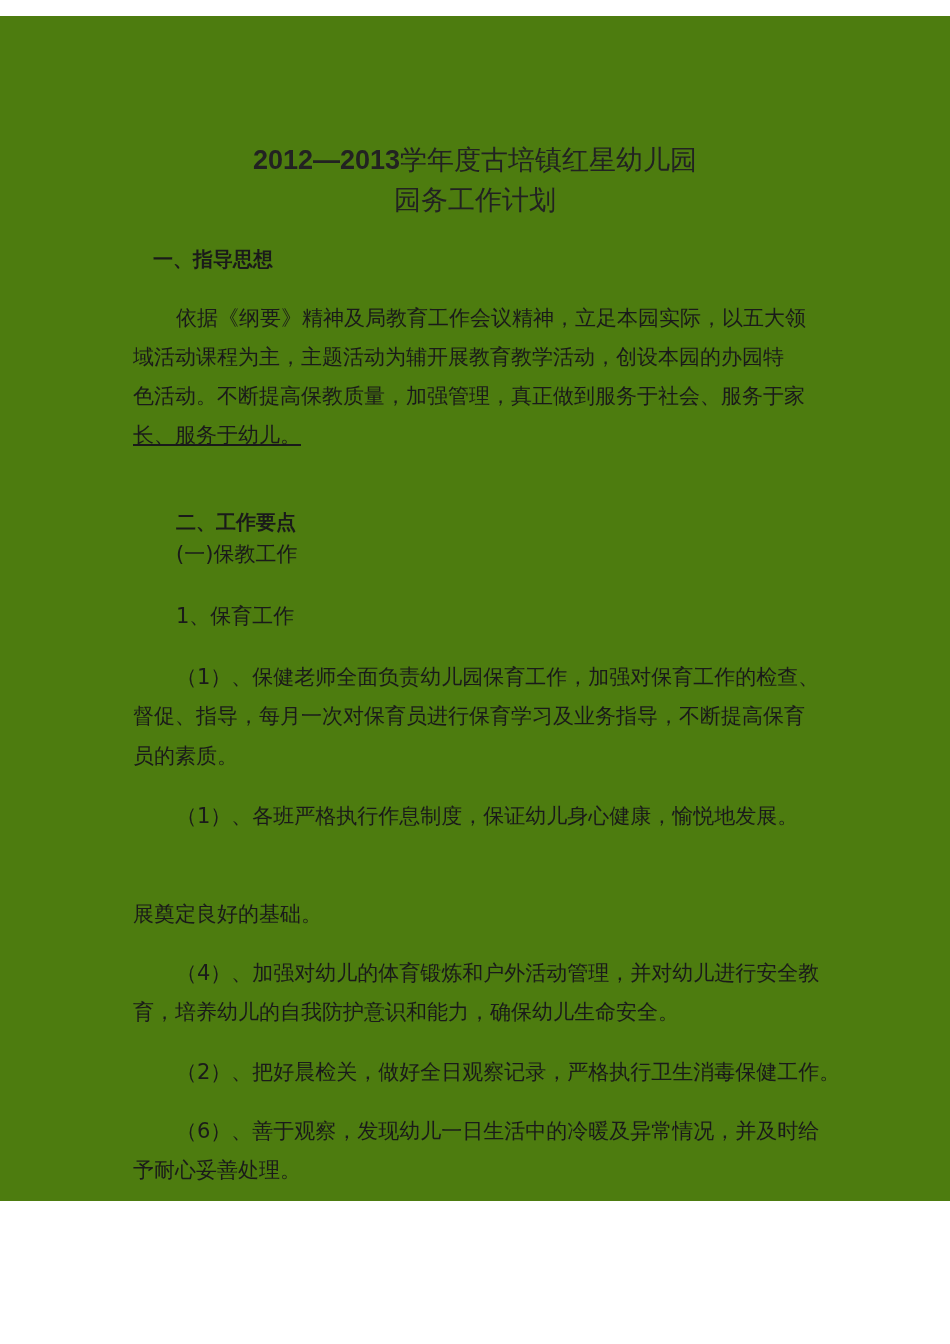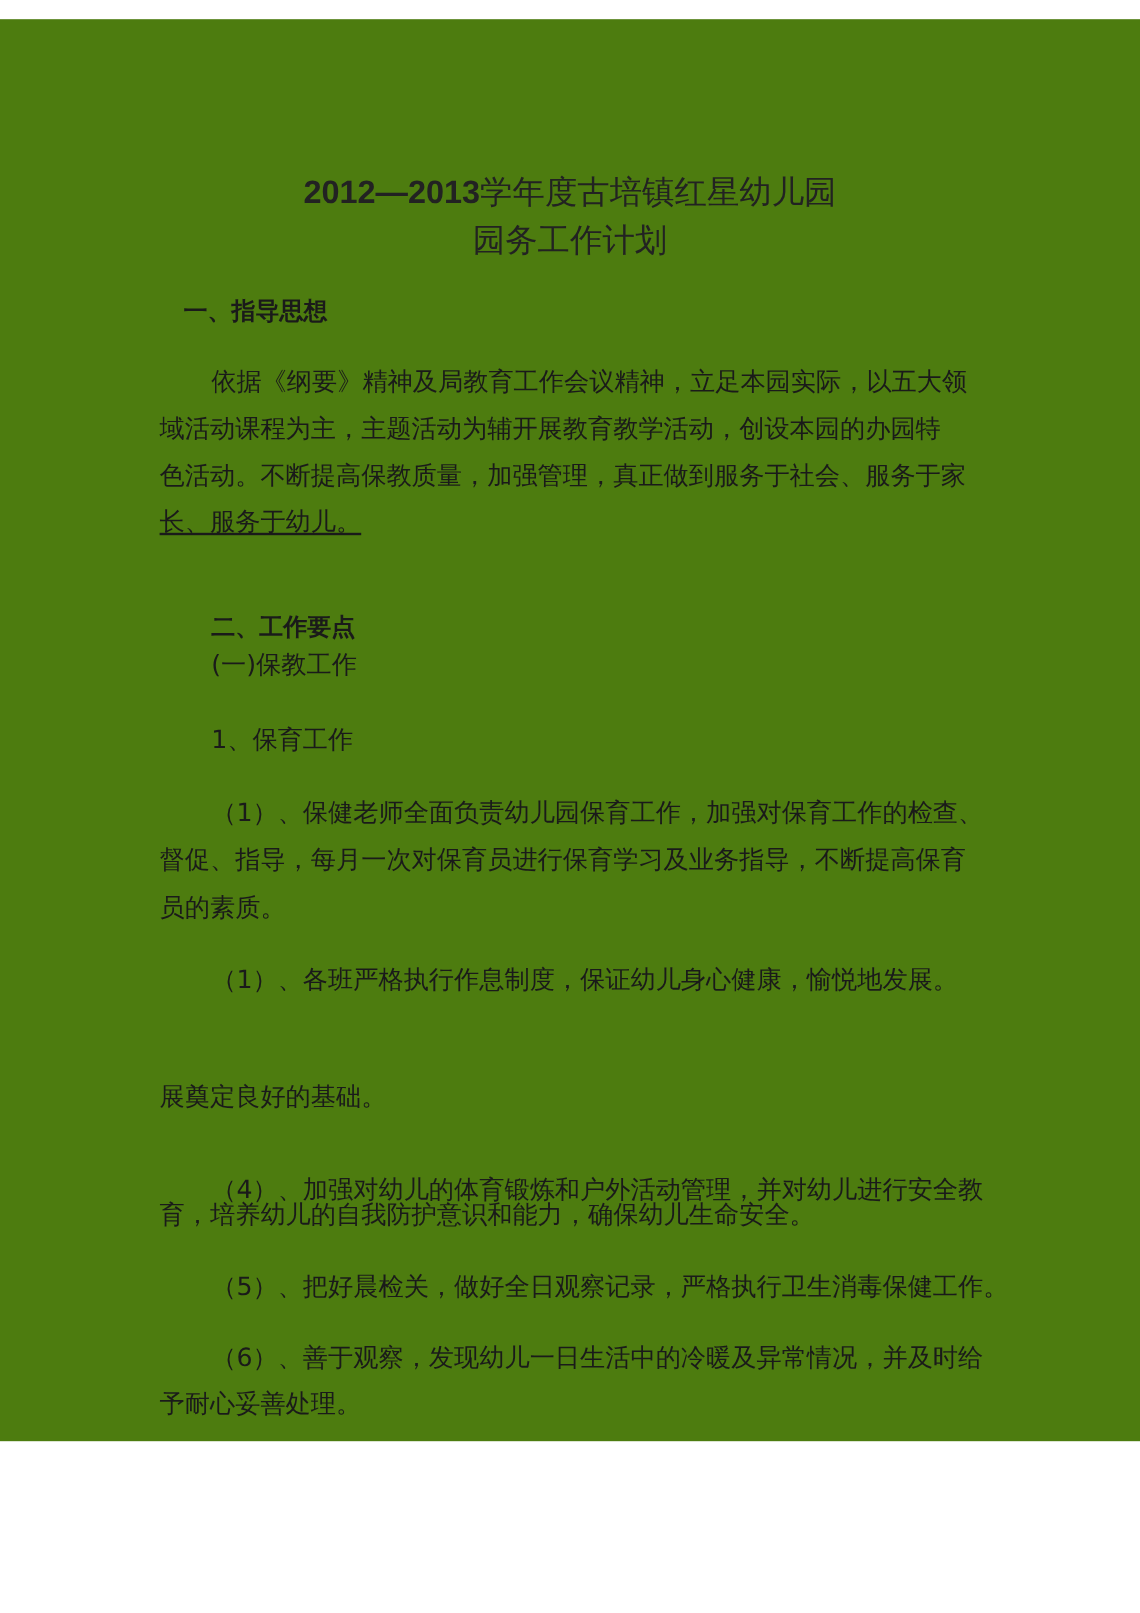--- a/index.html
+++ b/index.html
@@ -72,21 +72,21 @@
   <div class="line indent" style="top:586px;">1、保育工作</div>
 
   <div class="line indent" style="top:647px;">（1）、保健老师全面负责幼儿园保育工作，加强对保育工作的检查、</div>
   <div class="line" style="top:686px;text-align:right;">督促、指导，每月一次对保育员进行保育学习及业务指导，不断提高保育</div>
   <div class="line" style="top:726px;">员的素质。</div>
 
   <div class="line indent" style="top:786px;">（1）、各班严格执行作息制度，保证幼儿身心健康，愉悦地发展。</div>
 
   <div class="line" style="top:884px;">展奠定良好的基础。</div>
 
-  <div class="line indent" style="top:943px;margin-top:18px;">（4）、加强对幼儿的体育锻炼和户外活动管理，并对幼儿进行安全教</div>
+  <div class="line indent" style="top:943px;">（4）、加强对幼儿的体育锻炼和户外活动管理，并对幼儿进行安全教</div>
   <div class="line" style="top:982px;">育，培养幼儿的自我防护意识和能力，确保幼儿生命安全。</div>
 
-  <div class="line indent" style="top:1042px;">（5）、把好晨检关，做好全日观察记录，严格执行卫生消毒保健工作。</div>
+  <div class="line indent" style="top:1042px;">（2）、把好晨检关，做好全日观察记录，严格执行卫生消毒保健工作。</div>
 
   <div class="line indent" style="top:1101px;">（6）、善于观察，发现幼儿一日生活中的冷暖及异常情况，并及时给</div>
   <div class="line" style="top:1140px;">予耐心妥善处理。</div>
 
 </div>
 
 </body></html>

